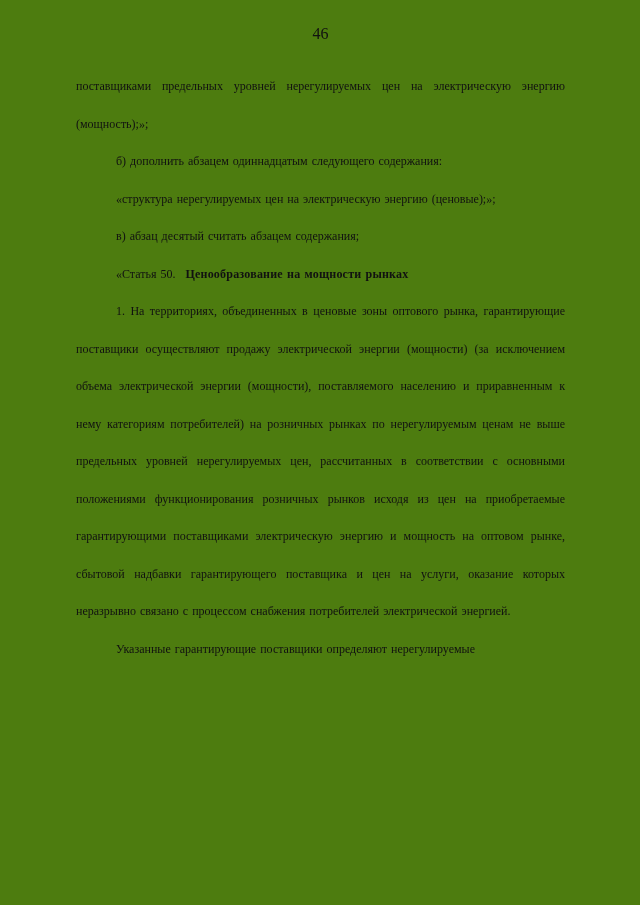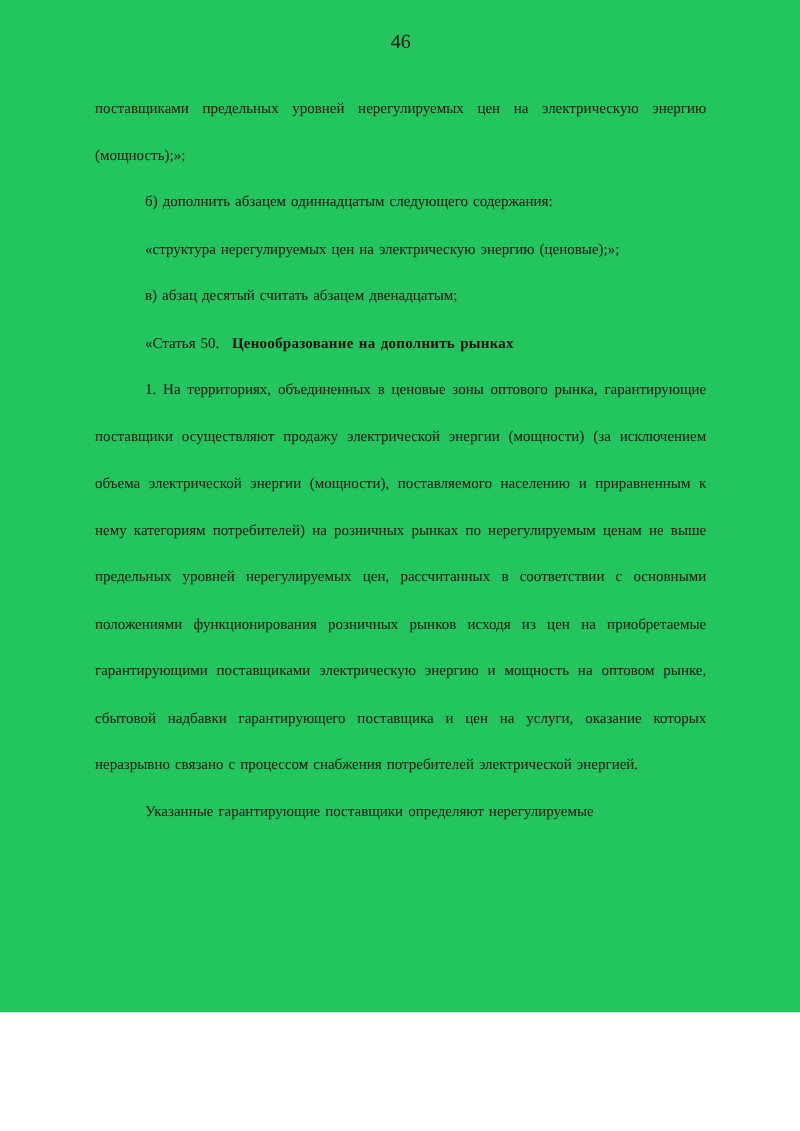--- a/index.html
+++ b/index.html
@@ -3,22 +3,22 @@
 <meta charset="utf-8">
 <style>
   html, body {
     margin: 0;
     padding: 0;
     background: #ffffff;
   }
   .page {
     position: relative;
     width: 640px;
-    height: 810px;
-    background: #22c55e;
+    height: 905px;
+    background: #4d7c0f;
     box-sizing: border-box;
     padding: 24px 75px 0 76px;
     font-family: "Liberation Serif", "DejaVu Serif", serif;
     color: #111111;
     overflow: hidden;
   }
   .page-number {
     text-align: center;
     font-size: 16px;
     line-height: 20px;
@@ -52,24 +52,24 @@
   <div class="page-number">46</div>
 
   <div class="doc-text">
 
     <p>поставщиками предельных уровней нерегулируемых цен на электрическую энергию (мощность);»;</p>
 
     <p class="indent no-justify">б) дополнить абзацем одиннадцатым следующего содержания:</p>
 
     <p class="indent">«структура нерегулируемых цен на электрическую энергию (ценовые);»;</p>
 
-    <p class="indent no-justify">в) абзац десятый считать абзацем двенадцатым;</p>
+    <p class="indent no-justify">в) абзац десятый считать абзацем содержания;</p>
 
 
-    <p class="indent no-justify"><span>«Статья 50.</span><span class="article-title">Ценообразование на дополнить рынках</span></p>
+    <p class="indent no-justify"><span>«Статья 50.</span><span class="article-title">Ценообразование на мощности рынках</span></p>
 
     <p class="indent">1. На территориях, объединенных в ценовые зоны оптового рынка, гарантирующие поставщики осуществляют продажу электрической энергии (мощности) (за исключением объема электрической энергии (мощности), поставляемого населению и приравненным к нему категориям потребителей) на розничных рынках по нерегулируемым ценам не выше предельных уровней нерегулируемых цен, рассчитанных в соответствии с основными положениями функционирования розничных рынков исходя из цен на приобретаемые гарантирующими поставщиками электрическую энергию и мощность на оптовом рынке, сбытовой надбавки гарантирующего поставщика и цен на услуги, оказание которых неразрывно связано с процессом снабжения потребителей электрической энергией.</p>
 
     <p class="indent no-justify">Указанные гарантирующие поставщики определяют нерегулируемые</p>
 
   </div>
 
 </div>
 
 </body></html>

